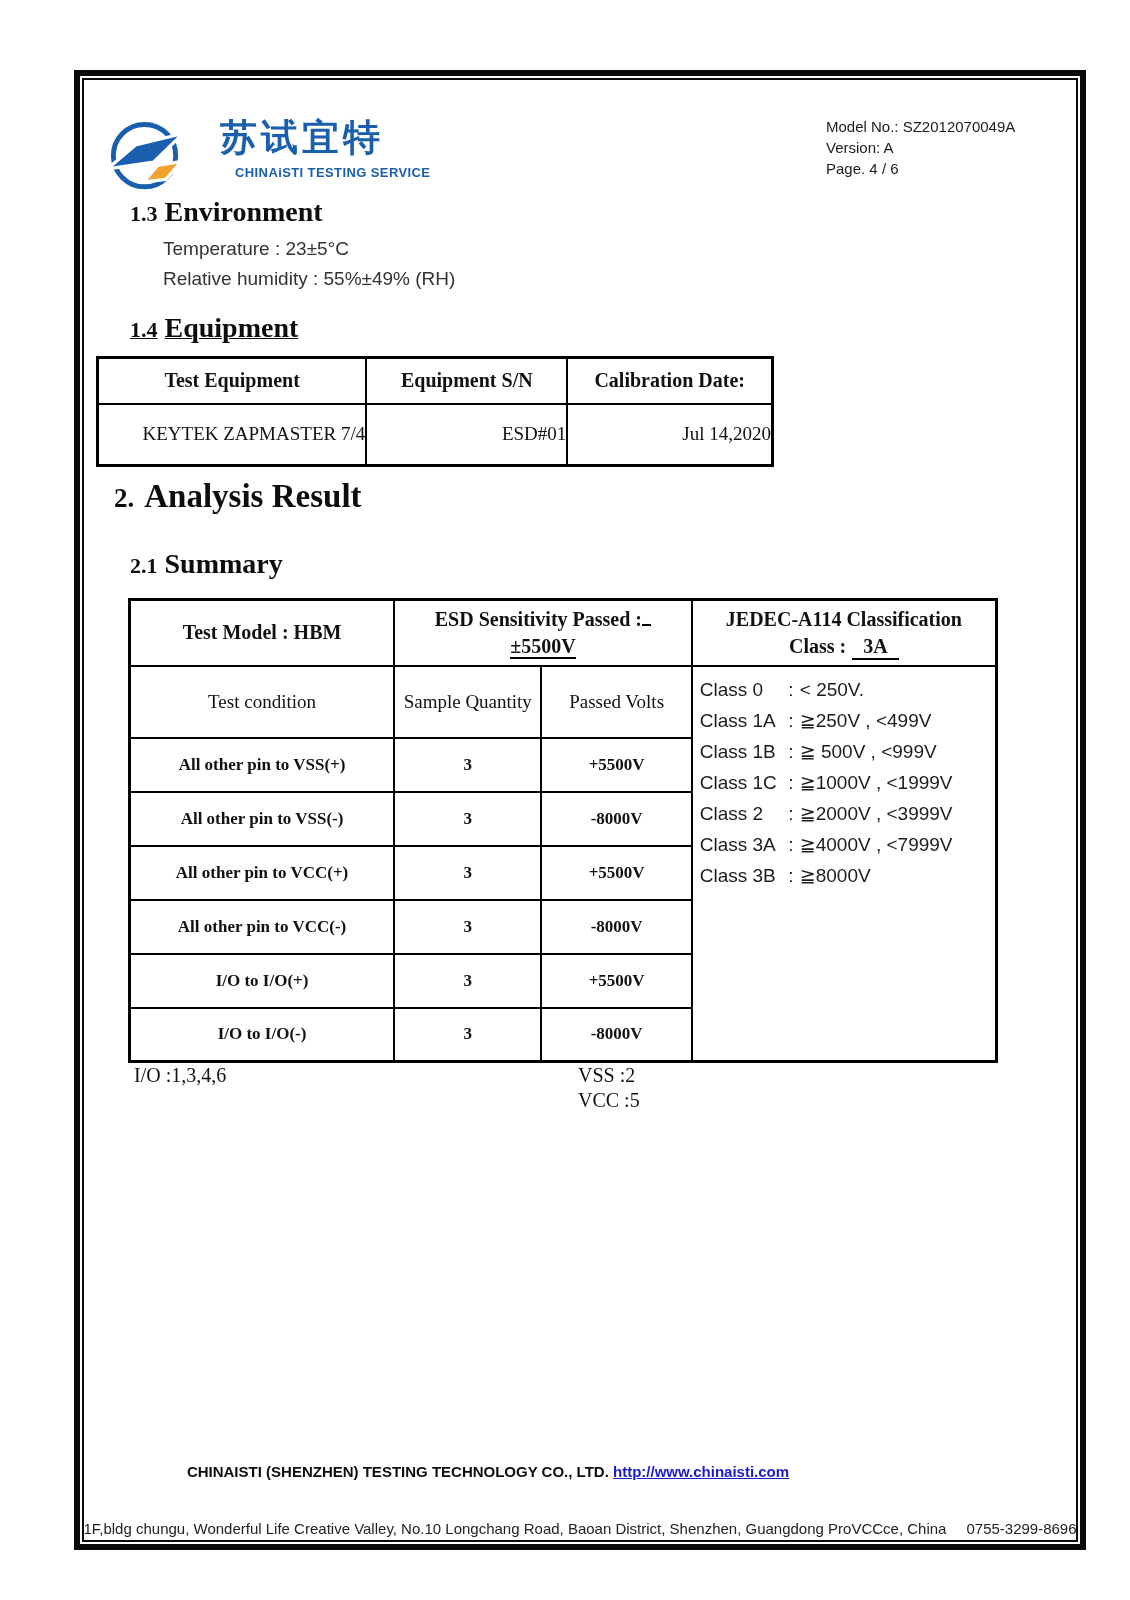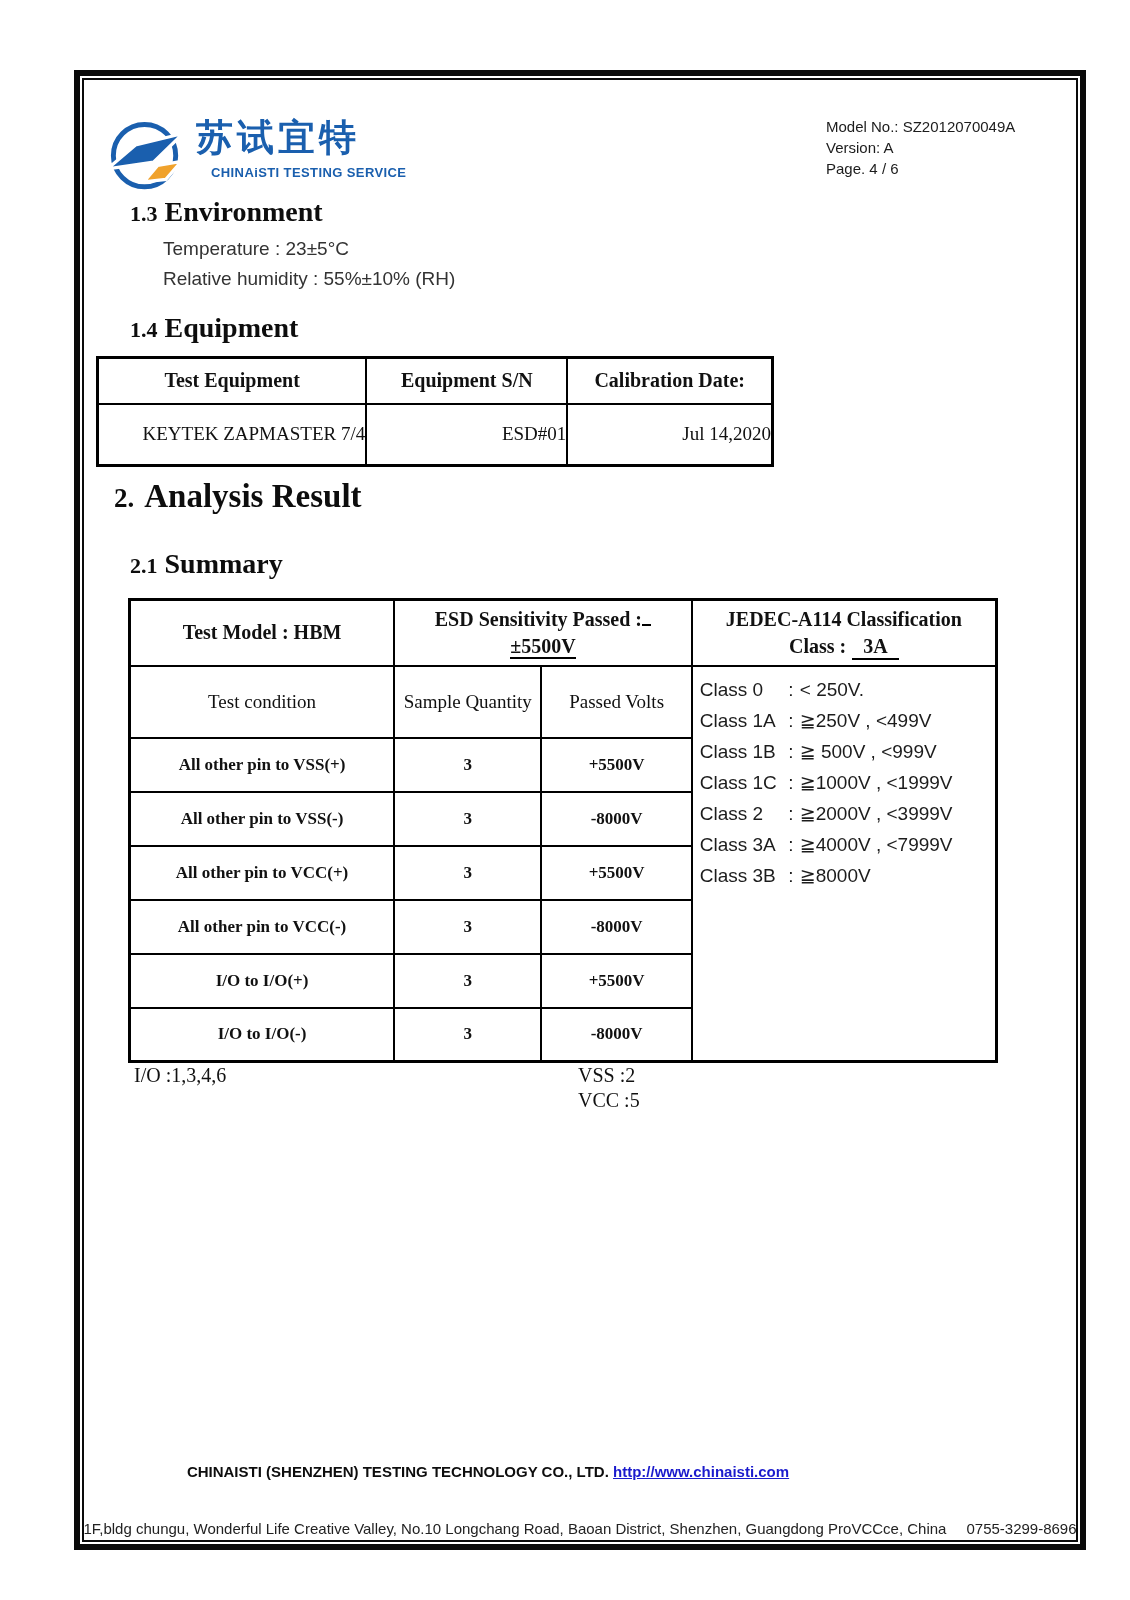--- a/index.html
+++ b/index.html
@@ -11,21 +11,21 @@
   .abs { position:absolute; }
 
   
   .frame {
     position:absolute; left:74px; top:70px; width:1012px; height:1480px;
     border:6px solid #0a0a0a;
   }
   .frame-inner { position:absolute; inset:2px; border:2px solid #0a0a0a; }
 
   
-  .logo-wrap { left:106px; top:114px; display:flex; align-items:flex-start; }
+  .logo-wrap { left:106px; top:114px; display:flex; align-items:flex-start;gap:24px; }
   .logo-mark { width:82px; height:80px; }
   .logo-text { margin-left:8px; padding-top:4px; }
   .logo-cn {
     font-family:"Liberation Sans", sans-serif; font-weight:bold;
     font-size:37px; letter-spacing:4px; color:#1a5fae; line-height:40px;
   }
   .logo-en {
     font-family:"Liberation Sans", sans-serif; font-weight:bold;
     font-size:13px; letter-spacing:0.4px; color:#1a5fae; margin-top:7px;
   }
@@ -107,23 +107,23 @@
 <div class="abs case-info">
   <div>Model No.: SZ2012070049A</div>
   <div>Version: A</div>
   <div>Page. 4 / 6</div>
 </div>
 
 <div class="abs hd" style="left:130px; top:196px;">
   <span class="num">1.3</span><span class="word">Environment</span>
 </div>
 <div class="abs env-line" style="left:163px; top:238px;">Temperature : 23±5°C</div>
-<div class="abs env-line" style="left:163px; top:268px;">Relative humidity : 55%±10% (RH)</div>
-
-<div class="abs hd" style="left:130px; top:312px;">
+<div class="abs env-line" style="left:163px; top:268px;">Relative humidity : 55%±49% (RH)</div>
+
+<div class="abs hd" style="left:130px; top:312px;text-decoration:underline;">
   <span class="num">1.4</span><span class="word">Equipment</span>
 </div>
 
 <table class="abs eq-table">
   <tbody>
       <tr class="eq-head">
     <td style="width:270px;">Test Equipment</td>
     <td style="width:202px;">Equipment S/N</td>
     <td style="width:206px;">Calibration Date:</td>
   </tr>

